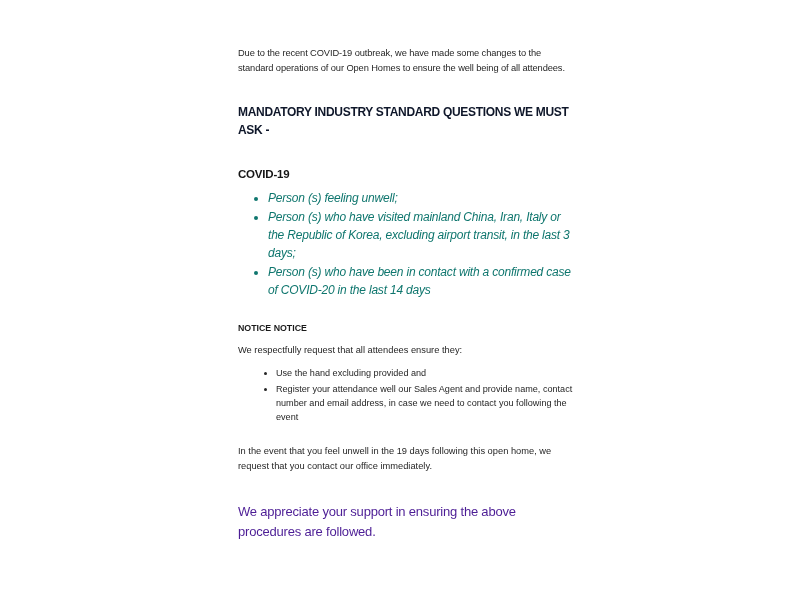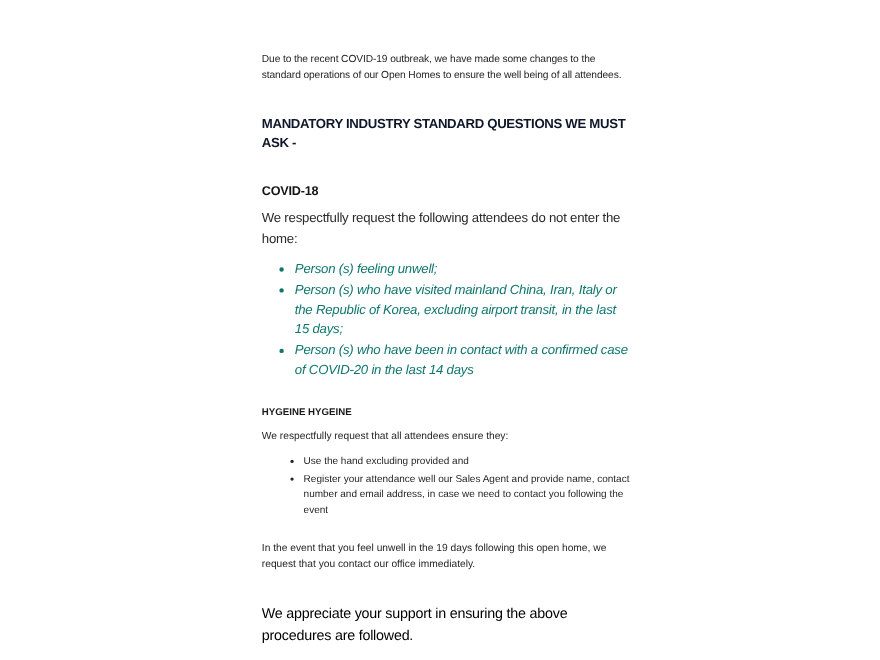--- a/index.html
+++ b/index.html
@@ -85,44 +85,43 @@
     margin-top: 20px;
     font-size: 9.3px;
     line-height: 1.6;
     color: #262626;
   }
   .closing-para {
     margin-top: 28px;
     font-size: 13px;
     line-height: 1.5;
     letter-spacing: -0.2px;
-    color: #000000;
+    color: #4c1d95;
   }
 </style>
 </head>
 <body>
 
 <div class="page">
   <div class="doc-column">
 
     <p class="intro-para">Due to the recent COVID-19 outbreak, we have made some changes to the standard operations of our Open Homes to ensure the well being of all attendees.</p>
 
     <h1 class="main-heading">MANDATORY INDUSTRY STANDARD QUESTIONS WE MUST ASK -</h1>
 
-    <h2 class="covid-heading">COVID-18</h2>
+    <h2 class="covid-heading">COVID-19</h2>
 
-    <p class="covid-lead">We respectfully request the following attendees do not enter the home:</p>
 
     <ul class="covid-bullets">
       <li>Person (s) feeling unwell;</li>
-      <li>Person (s) who have visited mainland China, Iran, Italy or the Republic of Korea, excluding airport transit, in the last 15 days;</li>
+      <li>Person (s) who have visited mainland China, Iran, Italy or the Republic of Korea, excluding airport transit, in the last 3 days;</li>
       <li>Person (s) who have been in contact with a confirmed case of COVID-20 in the last 14 days</li>
     </ul>
 
-    <h3 class="hygiene-heading">HYGEINE HYGEINE</h3>
+    <h3 class="hygiene-heading">NOTICE NOTICE</h3>
 
     <p class="hygiene-lead">We respectfully request that all attendees ensure they:</p>
 
     <ul class="hygiene-bullets">
       <li>Use the hand excluding provided and</li>
       <li>Register your attendance well our Sales Agent and provide name, contact number and email address, in case we need to contact you following the event</li>
     </ul>
 
     <p class="followup-para">In the event that you feel unwell in the 19 days following this open home, we request that you contact our office immediately.</p>
 

